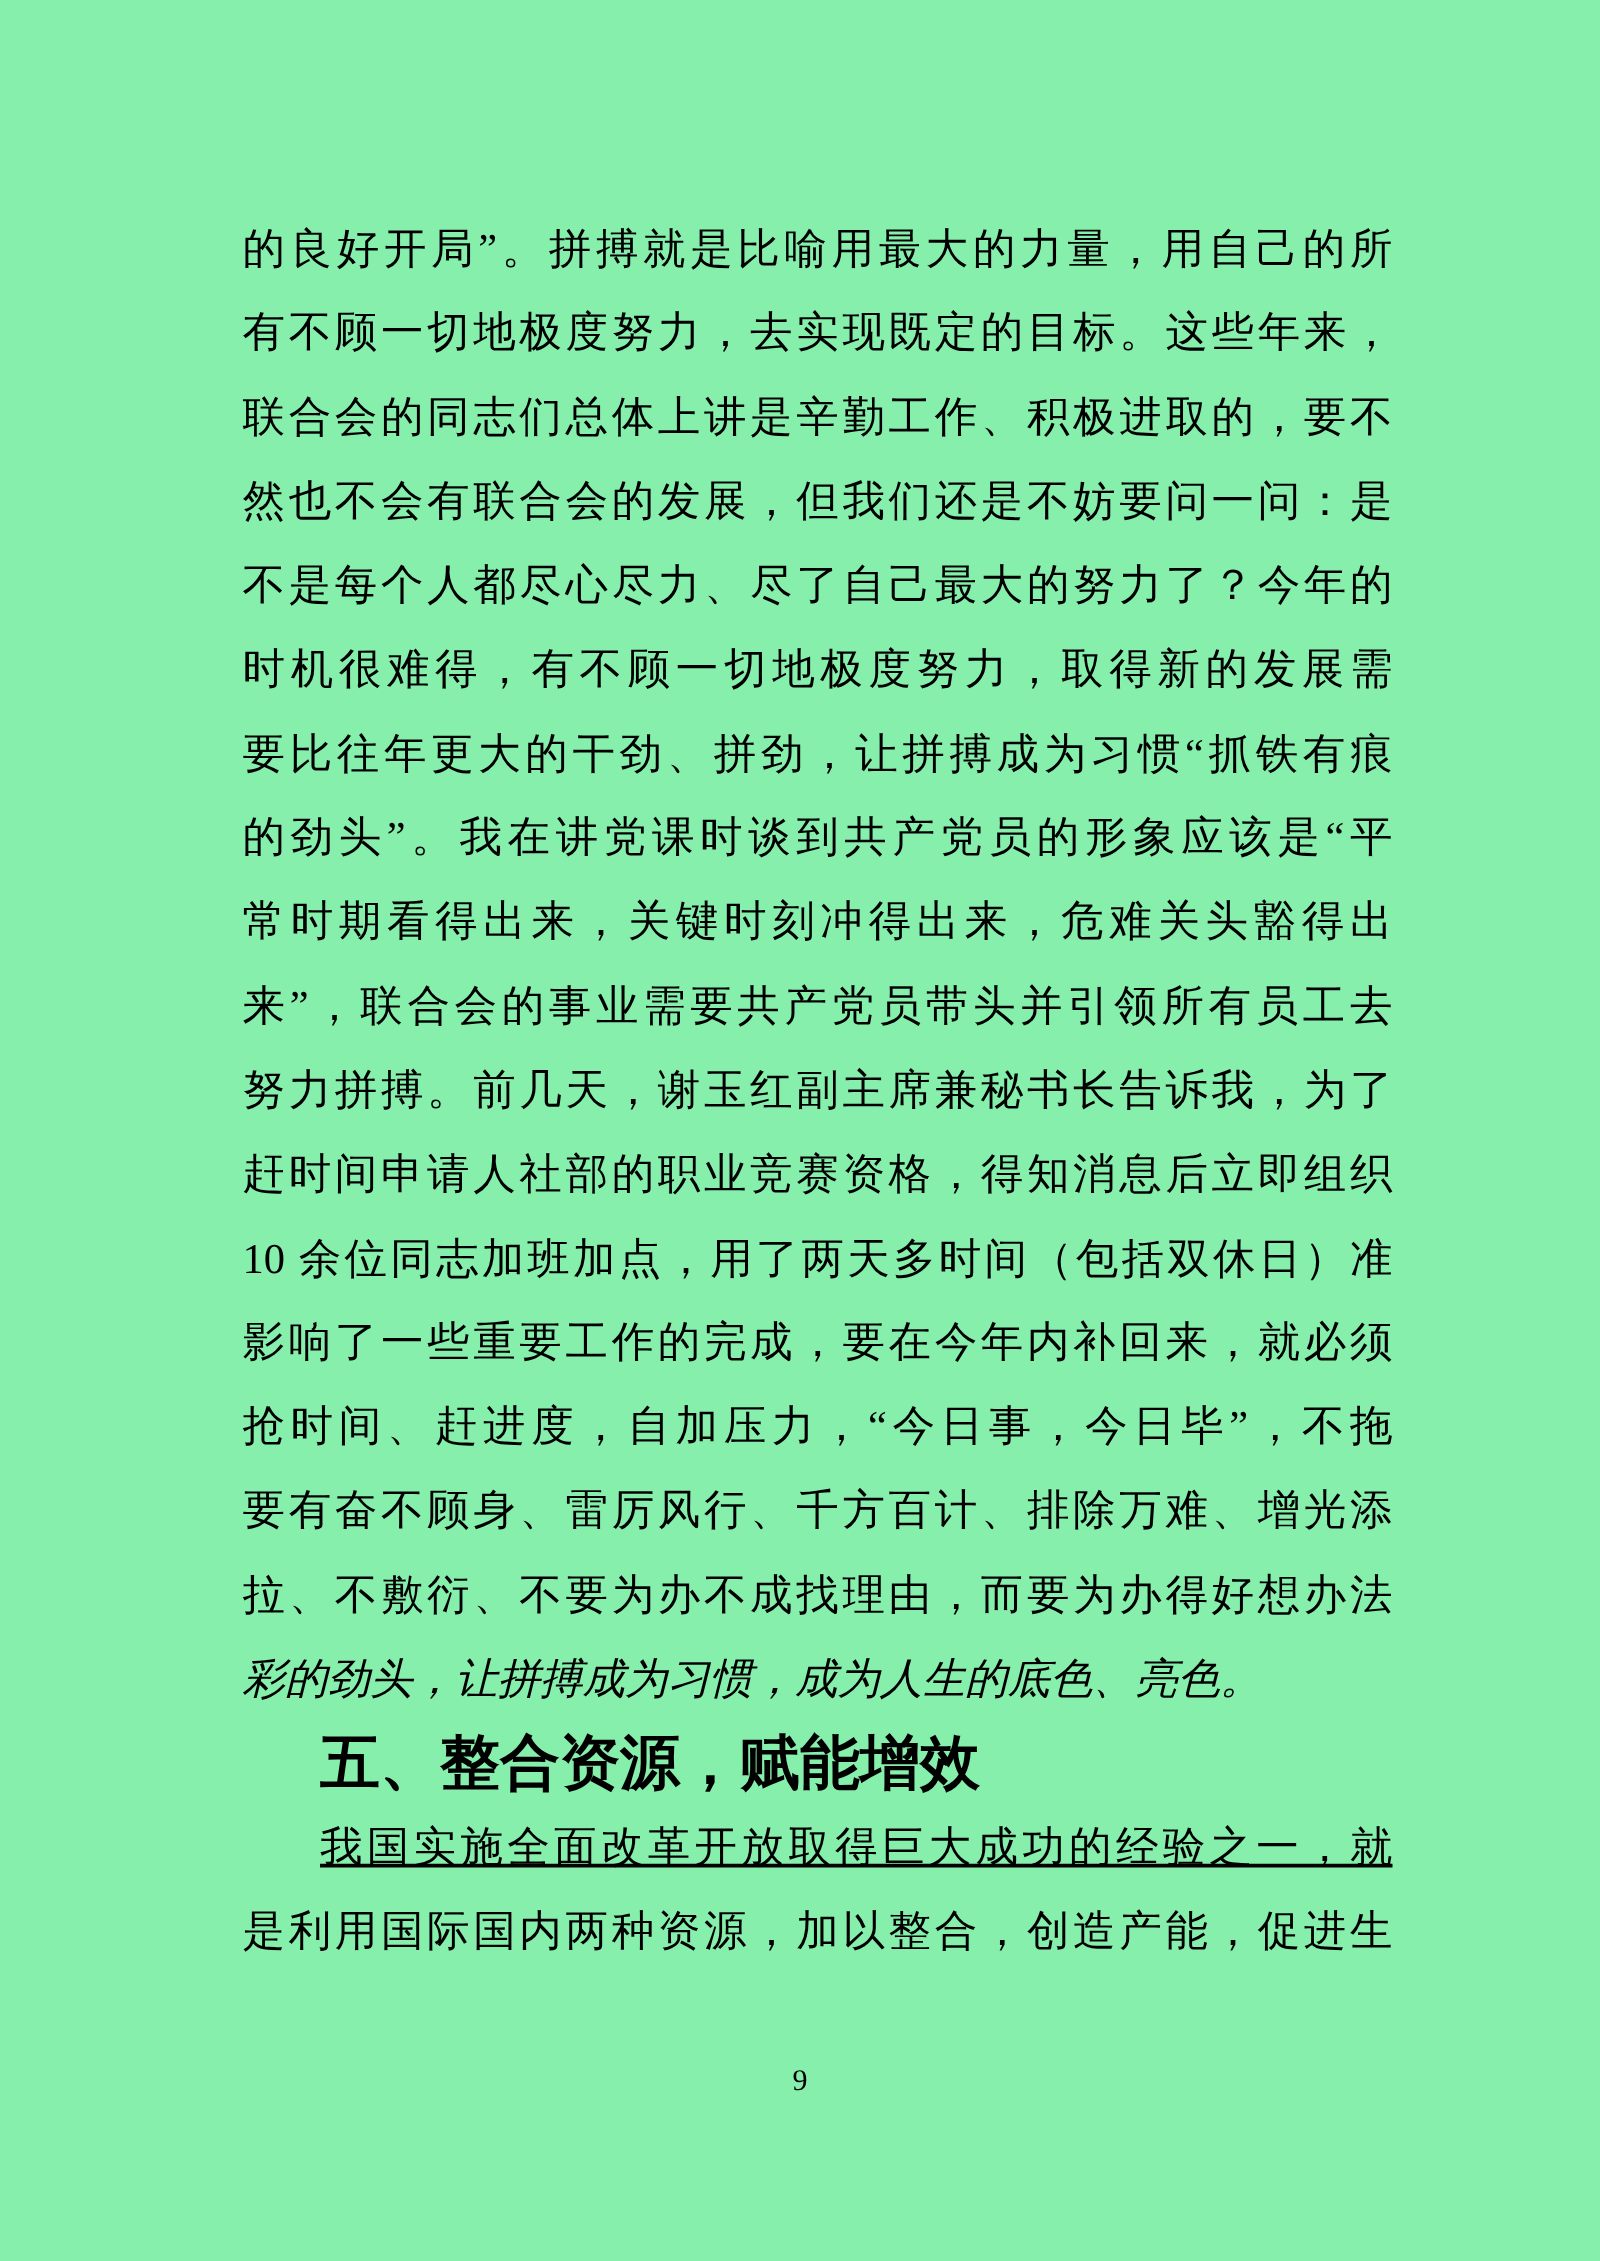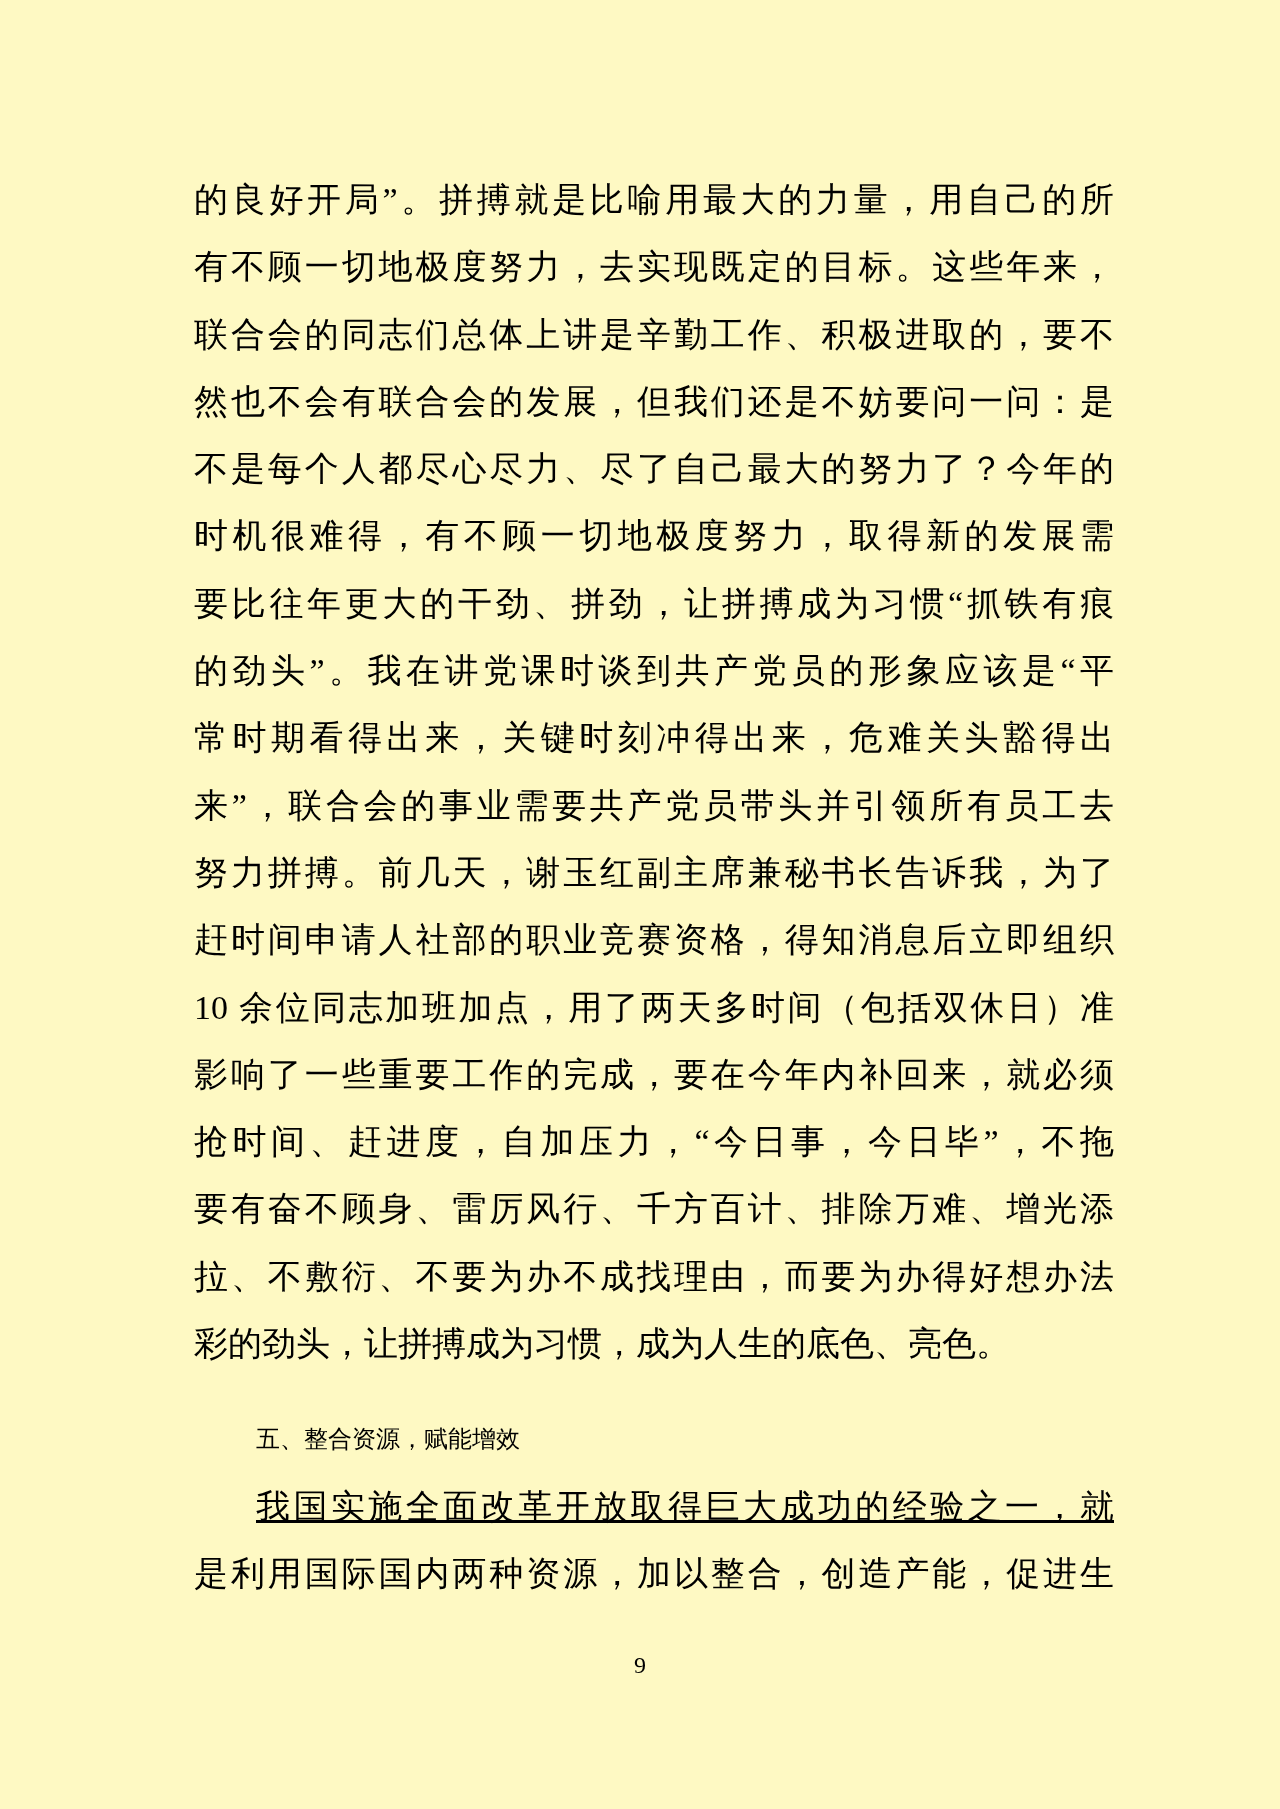--- a/index.html
+++ b/index.html
@@ -11,21 +11,21 @@
     height: 1809px;
     background: #ffffff;
     position: relative;
     overflow: hidden;
     font-family: "Liberation Serif", "DejaVu Serif", serif;
     color: #000000;
   }
   .page {
     position: absolute;
     inset: 0;
-    background: #fef9c3;
+    background: #86efac;
   }
   .text-block {
     position: absolute;
     left: 194px;
     top: 178px;
     width: 920px;
   }
   .line {
     height: 67.3px;
     font-size: 34px;
@@ -41,26 +41,26 @@
   }
   .line.indent-justify {
     text-align: justify;
     text-align-last: justify;
     text-justify: inter-character;
     text-indent: 62px;
     text-decoration: underline;
   }
   .line.plain {
     text-align: left;
+    font-style: italic;
   }
   .line.heading {
-    font-weight: normal;
-    font-size: 24px;
+    font-weight: bold;
+    font-size: 48px;
     padding-left: 62px;
-    margin-top: 28px;
   }
   .page-number {
     position: absolute;
     top: 1650px;
     left: 0;
     width: 100%;
     text-align: center;
     font-size: 24px;
     line-height: 30px;
     color: #000000;

